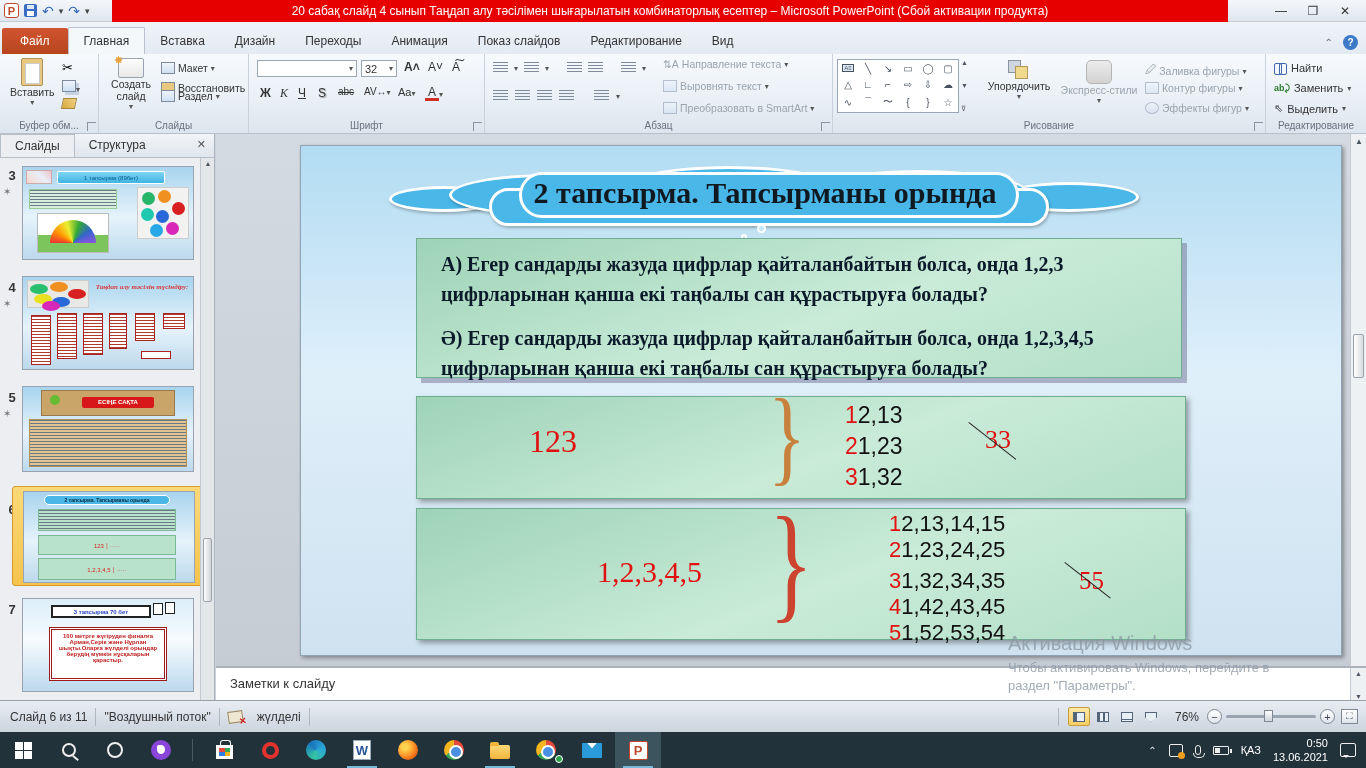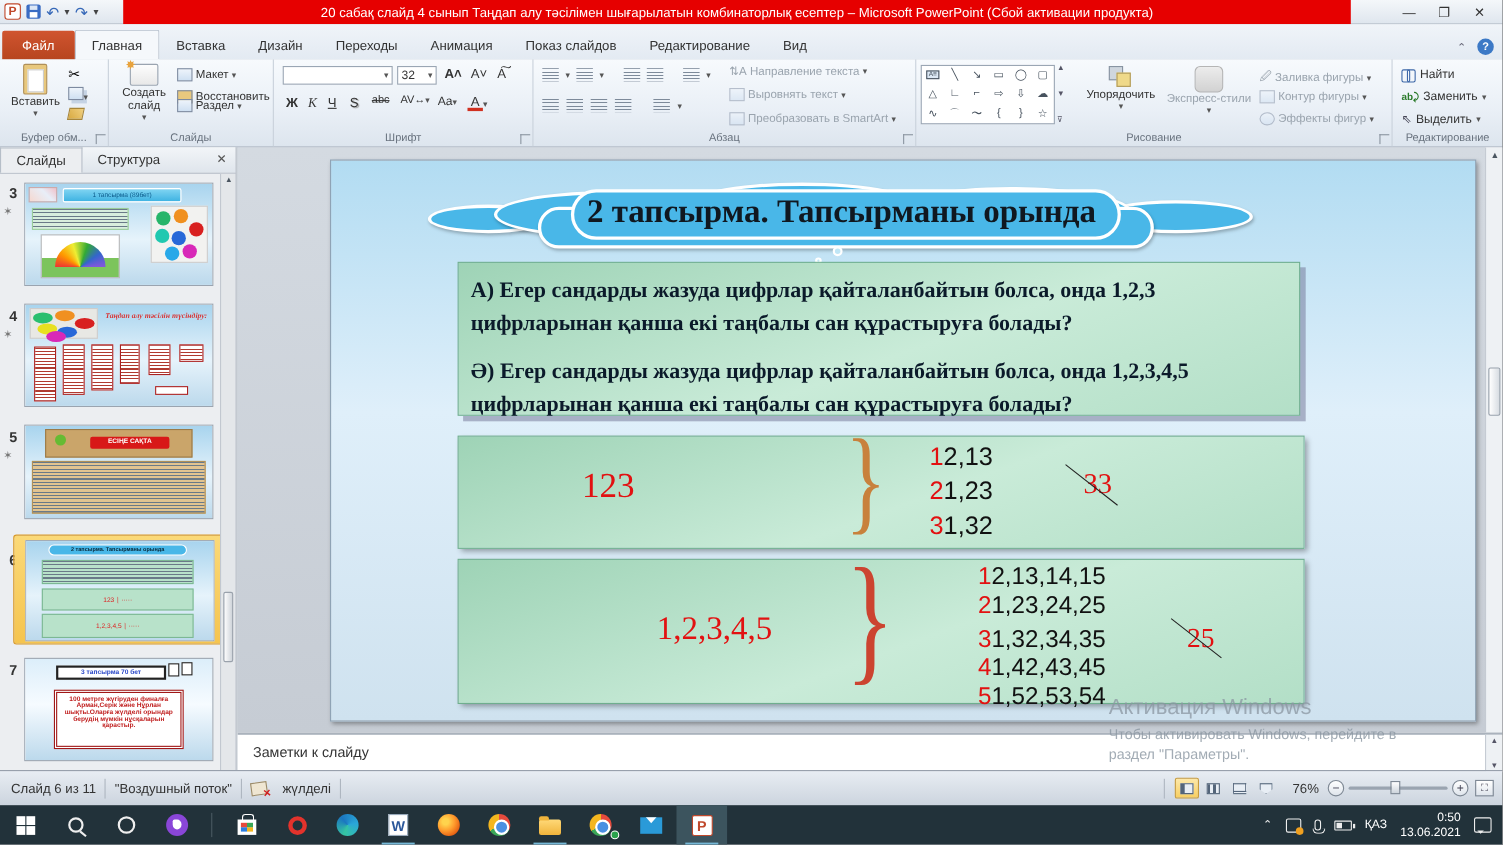--- a/index.html
+++ b/index.html
@@ -500,21 +500,21 @@
       <div class="cl" style="left:60px;top:12px;width:200px;height:42px;"></div>
       <div class="cl" style="left:230px;top:4px;width:220px;height:46px;"></div>
       <div class="cl" style="left:420px;top:8px;width:220px;height:46px;"></div>
       <div class="cl" style="left:100px;top:26px;width:560px;height:38px;border-radius:24px;"></div>
       <div class="cl" style="left:130px;top:10px;width:500px;height:46px;border-radius:26px;box-shadow:none;"></div>
       <div class="cloud-text">2 тапсырма.  Тапсырманы орында</div>
       <div class="cdot" style="left:368px;top:62px;width:9px;height:9px;"></div>
       <div class="cdot" style="left:352px;top:72px;width:6px;height:6px;"></div>
     </div>
 
-    <div class="gbox" style="left:115px;top:92px;width:766px;height:140px;box-shadow:5px 5px 0 rgba(100,100,135,.45);padding:10px 11px;">
+    <div class="gbox" style="left:115px;top:92px;width:766px;height:140px;box-shadow:5px 5px 0 rgba(100,100,135,.45);padding:10px 24px;">
       <div class="qtext">А) Егер сандарды жазуда цифрлар  қайталанбайтын болса, онда 1,2,3 цифрларынан  қанша екі таңбалы сан құрастыруға  болады?</div>
       <div style="height:14px;"></div>
       <div class="qtext">Ә) Егер сандарды жазуда цифрлар  қайталанбайтын болса, онда 1,2,3,4,5 цифрларынан  қанша екі таңбалы сан құрастыруға  болады?</div>
     </div>
 
     <div class="gbox" style="left:115px;top:250px;width:770px;height:103px;box-shadow:3px 3px 5px rgba(0,0,0,.35);">
       <div class="abs" style="left:112px;top:26px;font-family:'Liberation Serif',serif;font-size:32px;color:#e21111;">123</div>
       <div class="brace" style="left:348px;top:-14px;font-size:92px;color:#c8813c;transform:scale(0.85,1.15);">}</div>
       <div class="abs" style="left:428px;top:3px;">
         <div class="numline"><span class="rednum">1</span><span class="blacknum">2,13</span></div>
@@ -528,21 +528,21 @@
     <div class="gbox" style="left:115px;top:362px;width:770px;height:132px;box-shadow:3px 3px 5px rgba(0,0,0,.35);">
       <div class="abs" style="left:180px;top:46px;font-family:'Liberation Serif',serif;font-size:30px;color:#e21111;">1,2,3,4,5</div>
       <div class="brace" style="left:348px;top:-8px;font-size:108px;color:#cc4430;transform:scale(0.85,1.2);">}</div>
       <div class="abs" style="left:472px;top:2px;">
         <div class="numline" style="font-size:22px;line-height:26px;"><span class="rednum">1</span><span class="blacknum">2,13,14,15</span></div>
         <div class="numline" style="font-size:22px;line-height:26px;"><span class="rednum">2</span><span class="blacknum">1,23,24,25</span></div>
         <div class="numline" style="font-size:22px;line-height:26px;margin-top:5px;"><span class="rednum">3</span><span class="blacknum">1,32,34,35</span></div>
         <div class="numline" style="font-size:22px;line-height:26px;"><span class="rednum">4</span><span class="blacknum">1,42,43,45</span></div>
         <div class="numline" style="font-size:22px;line-height:26px;"><span class="rednum">5</span><span class="blacknum">1,52,53,54</span></div>
       </div>
-      <div class="crossed" style="left:662px;top:58px;font-size:25px;">25</div>
+      <div class="crossed" style="left:662px;top:58px;font-size:25px;">55</div>
       <div class="slash" style="left:648px;top:53px;width:58px;"></div>
     </div>
   </div>
 
   <div class="watermark" style="left:1008px;top:632px;font-size:20px;opacity:.75;">Активация Windows</div>
   <div class="watermark" style="left:1008px;top:660px;font-size:13px;opacity:.8;">Чтобы активировать Windows, перейдите в</div>
   <div class="watermark" style="left:1008px;top:678px;font-size:13px;opacity:.8;">раздел "Параметры".</div>
 
   <div class="vscroll">
     <div class="arrow" style="top:3px;">▲</div>

